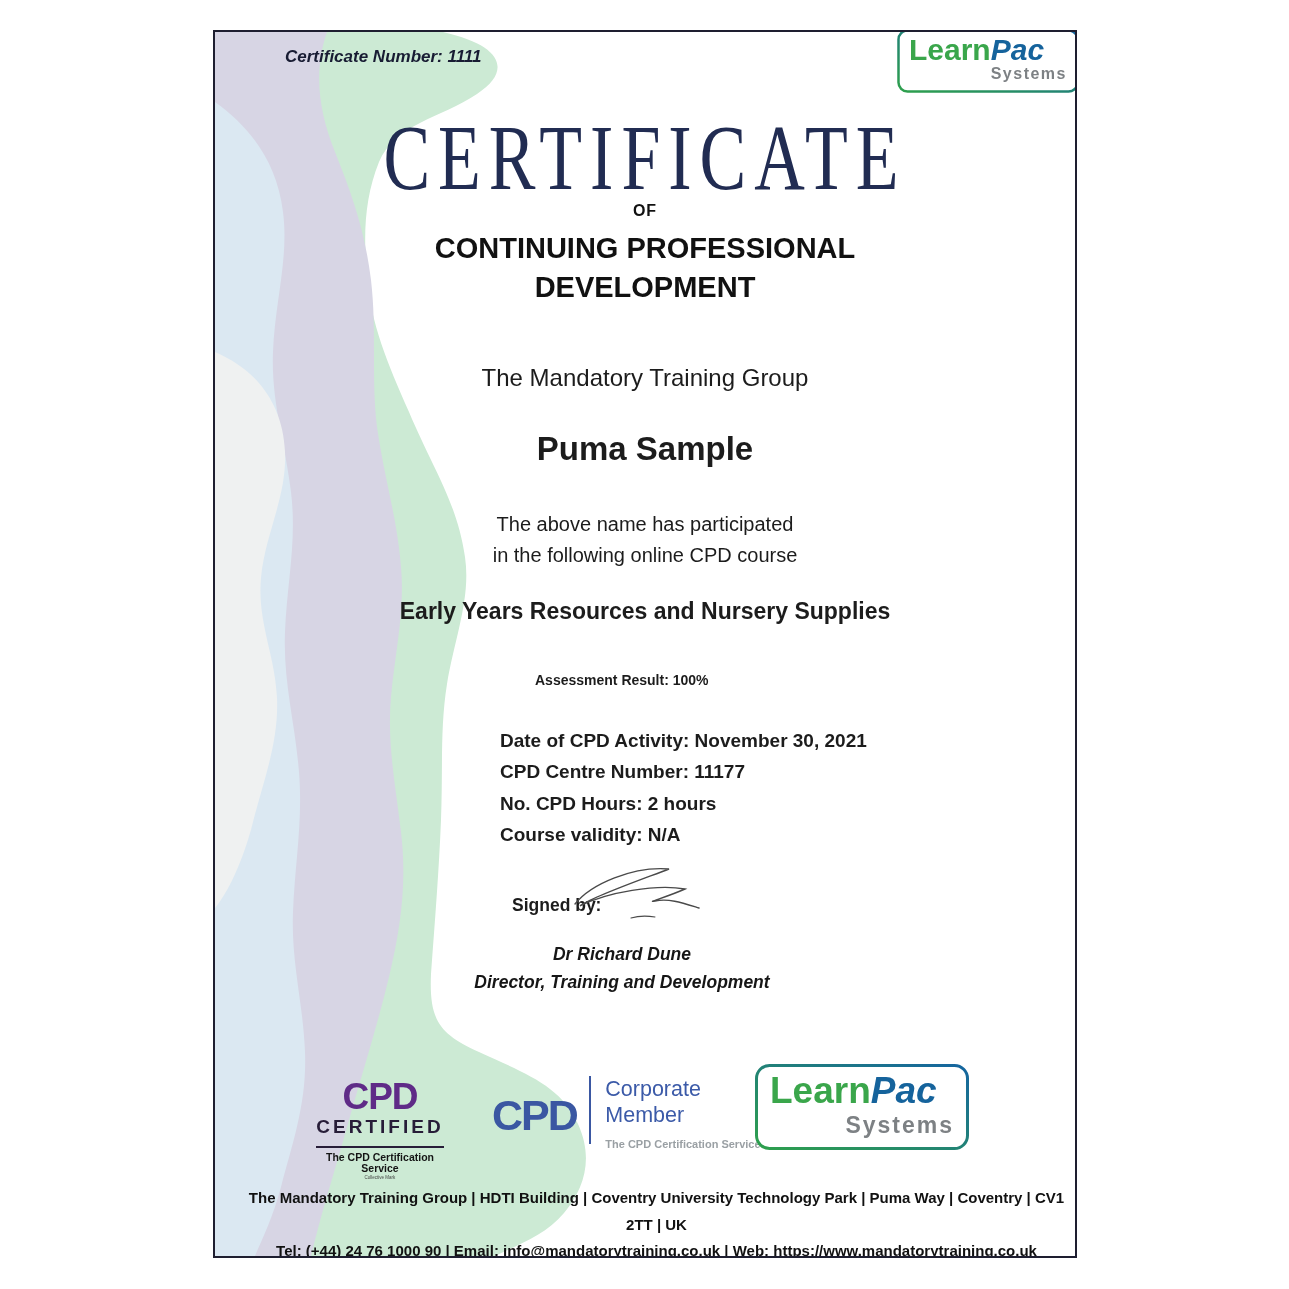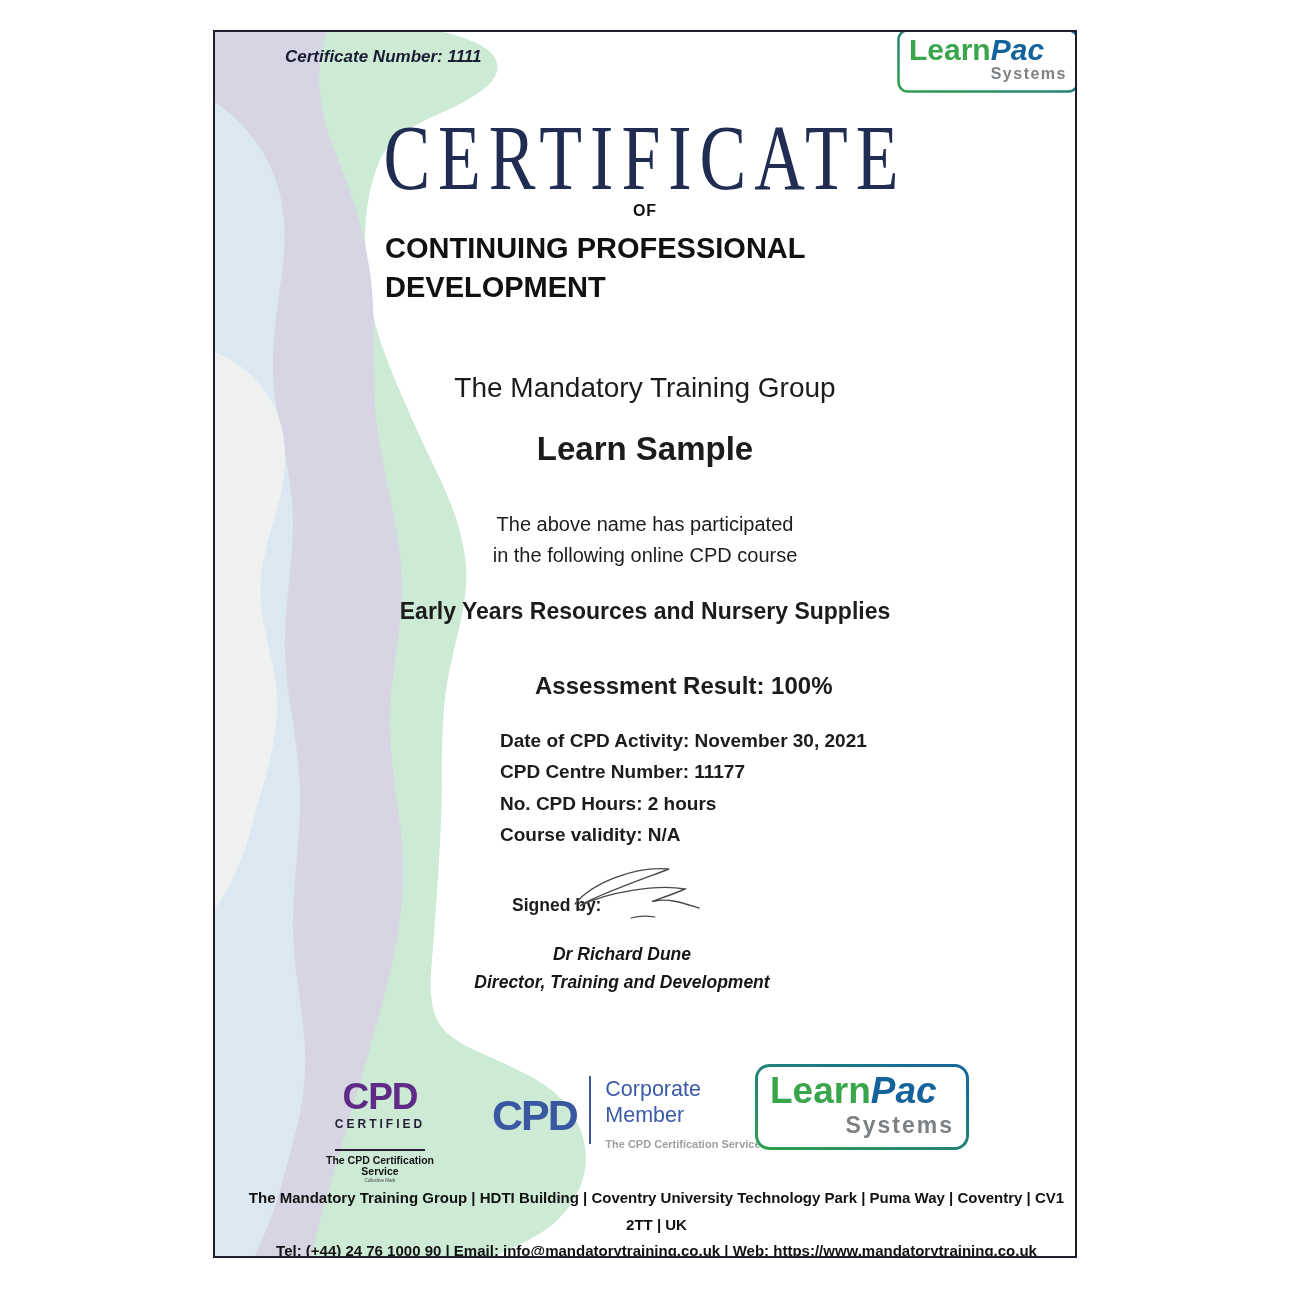--- a/index.html
+++ b/index.html
@@ -9,30 +9,30 @@
         border:2px solid #1e1e30;background:#ffffff;overflow:hidden;}
   .waves{position:absolute;left:0;top:0;width:860px;height:1224px;}
   .abs{position:absolute;}
   .center{left:0;right:0;text-align:center;}
 
   .cert-number{left:70px;top:15px;font-size:17px;font-weight:bold;font-style:italic;color:#181c33;}
 
   .title{top:74px;font-family:"Liberation Serif",serif;font-weight:normal;color:#212c52;
          font-size:70px;letter-spacing:8px;transform:scaleY(1.32);transform-origin:top center;margin:0;}
   .of{top:170px;font-size:16px;font-weight:bold;letter-spacing:1px;color:#111;}
-  .subtitle{top:197px;left:170px;width:520px;font-size:29px;font-weight:bold;
+  .subtitle{top:197px;left:170px;width:520px;text-align:center;font-size:29px;font-weight:bold;
             line-height:39px;color:#111;}
 
-  .issuer{top:340px;font-size:28px;}
+  .issuer{top:332px;font-size:24px;}
   .certifies{top:366px;font-size:20px;}
   .recipient{top:398px;font-size:33px;font-weight:bold;}
   .participated{top:477px;font-size:20px;line-height:31px;text-align:center;}
   .course{top:566px;font-size:23px;font-weight:bold;}
 
-  .assessment{left:320px;top:640px;font-size:24px;font-weight:bold;}
+  .assessment{left:320px;top:640px;font-size:14px;font-weight:bold;}
   .details{left:285px;top:693px;font-size:19px;font-weight:bold;line-height:31.4px;}
 
   .signed-by{left:258px;top:863px;font-size:17.5px;font-weight:bold;margin-left:39px;}
   .signature{left:352px;top:826px;width:150px;height:66px;}
   .signatory{left:197px;top:909px;width:420px;text-align:center;font-size:17.5px;
              font-style:italic;font-weight:bold;line-height:27.5px;color:#161616;}
   .signatory .role{font-weight:bold;}
 
   
   .lp-box{overflow:visible;}
@@ -46,22 +46,22 @@
   .lp-top .lp-line1{left:12px;top:4px;font-size:30px;}
   .lp-top .lp-systems{right:12px;top:36px;font-size:16px;letter-spacing:1.5px;}
 
   .lp-bottom{left:540px;top:1032px;width:214px;height:86px;}
   .lp-bottom .lp-line1{left:15px;top:6px;font-size:37px;}
   .lp-bottom .lp-systems{right:15px;top:48px;font-size:23px;}
 
   
   .cpd-cert{left:100px;top:1046px;width:130px;text-align:center;line-height:1;}
   .cpd-cert .word{font-size:37px;font-weight:800;color:#5f2b87;letter-spacing:-1px;}
-  .cpd-cert .certified{display:inline-block;font-size:12px;font-weight:bold;letter-spacing:3px;
-                       color:#271d38;margin-top:2px;padding-bottom:19px;border-bottom:2px solid #271d38;}
+  .cpd-cert .certified{display:inline-block;font-size:19px;font-weight:bold;letter-spacing:3px;
+                       color:#271d38;margin-top:2px;padding-bottom:10px;border-bottom:2px solid #271d38;}
   .cpd-cert .service{font-size:10.5px;font-weight:600;color:#141414;margin-top:4px;line-height:11px;}
   .cpd-cert .collective{font-size:4.5px;color:#444;margin-top:2px;}
 
   
   .cpd-corp{left:277px;top:1044px;display:flex;align-items:flex-start;}
   .cpd-corp .mark{font-size:43px;font-weight:800;color:#3a57a2;letter-spacing:-2px;
                   margin-top:18px;line-height:1;}
   .cpd-corp .divider{width:2.5px;height:68px;background:#3a57a2;margin:0 14px 0 12px;}
   .cpd-corp .member{font-size:21.5px;color:#3b5aa8;line-height:26px;}
   .cpd-corp .service{font-size:11px;font-weight:600;color:#9aa0a4;margin-top:10px;}
@@ -109,21 +109,21 @@
         <span class="lp-learn">Learn</span><span class="lp-pac">Pac</span>
       </div>
       <div class="lp-systems">Systems</div>
     </div>
 
     <h1 class="abs center title">CERTIFICATE</h1>
     <div class="abs center of">OF</div>
     <div class="abs subtitle">CONTINUING PROFESSIONAL DEVELOPMENT</div>
 
     <div class="abs center issuer">The Mandatory Training Group</div>
-    <div class="abs center recipient">Learn Sample</div>
+    <div class="abs center recipient">Puma Sample</div>
 
     <div class="abs center participated">
       <div>The above name has participated</div>
       <div>in the following online CPD course</div>
     </div>
 
     <div class="abs center course">Early Years Resources and Nursery Supplies</div>
 
     <div class="abs assessment">Assessment Result: 100%</div>
 

